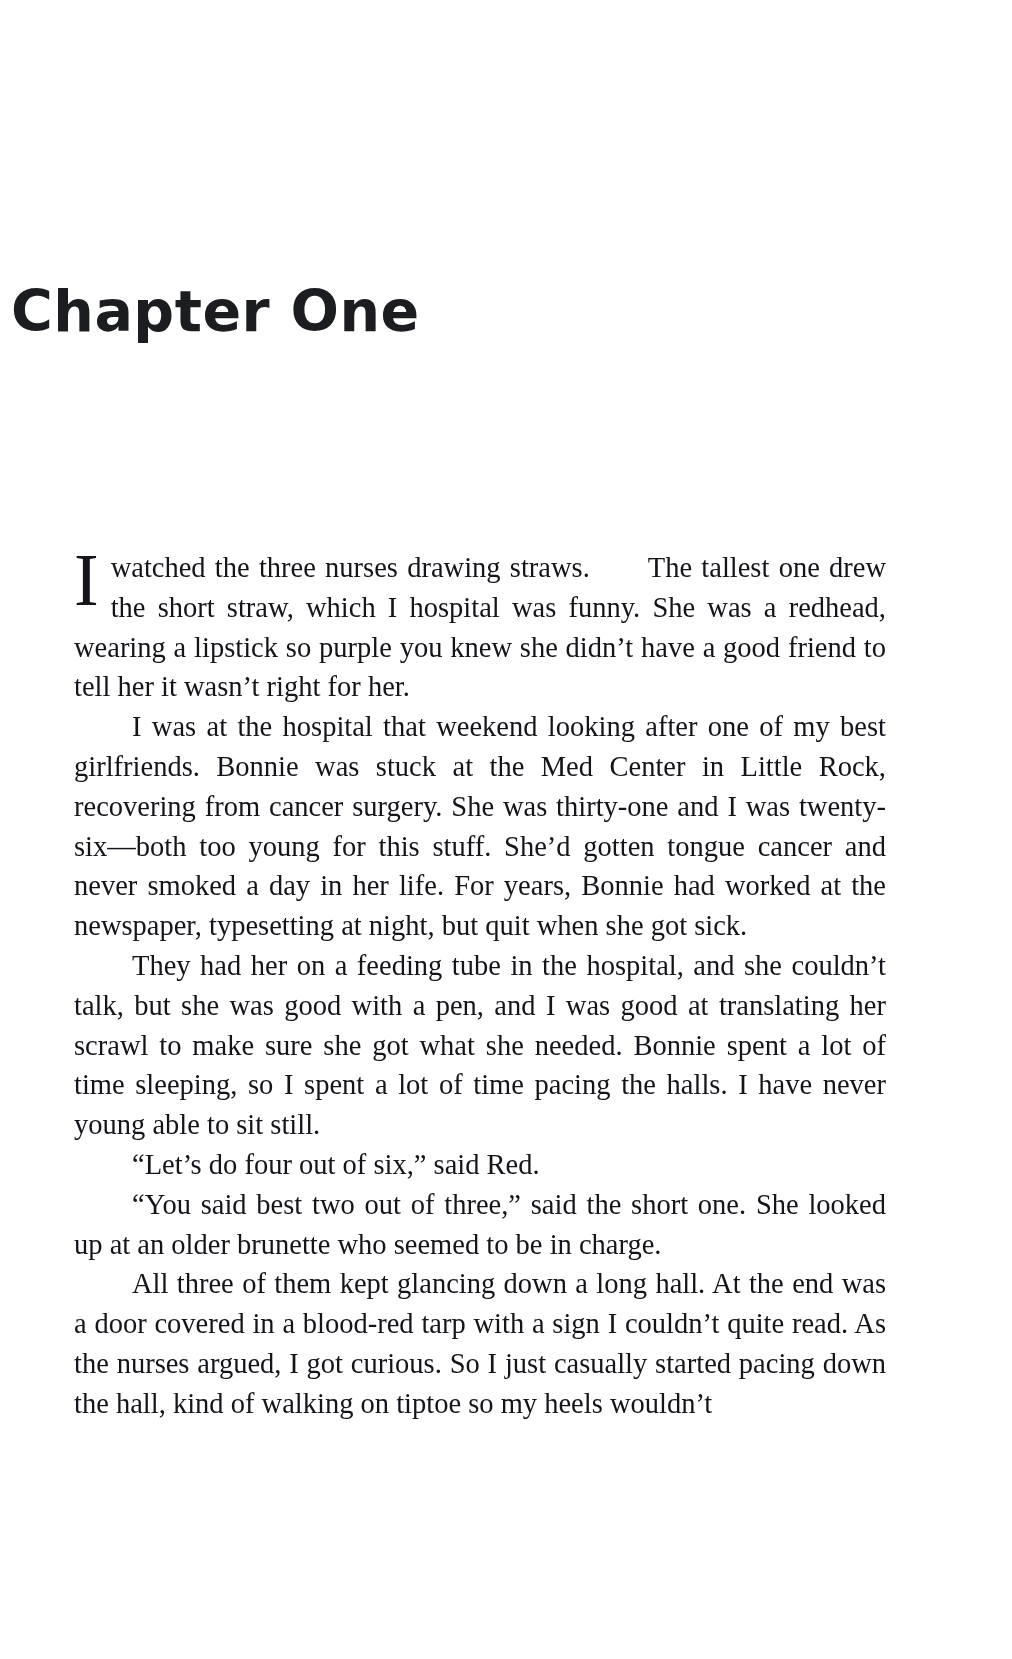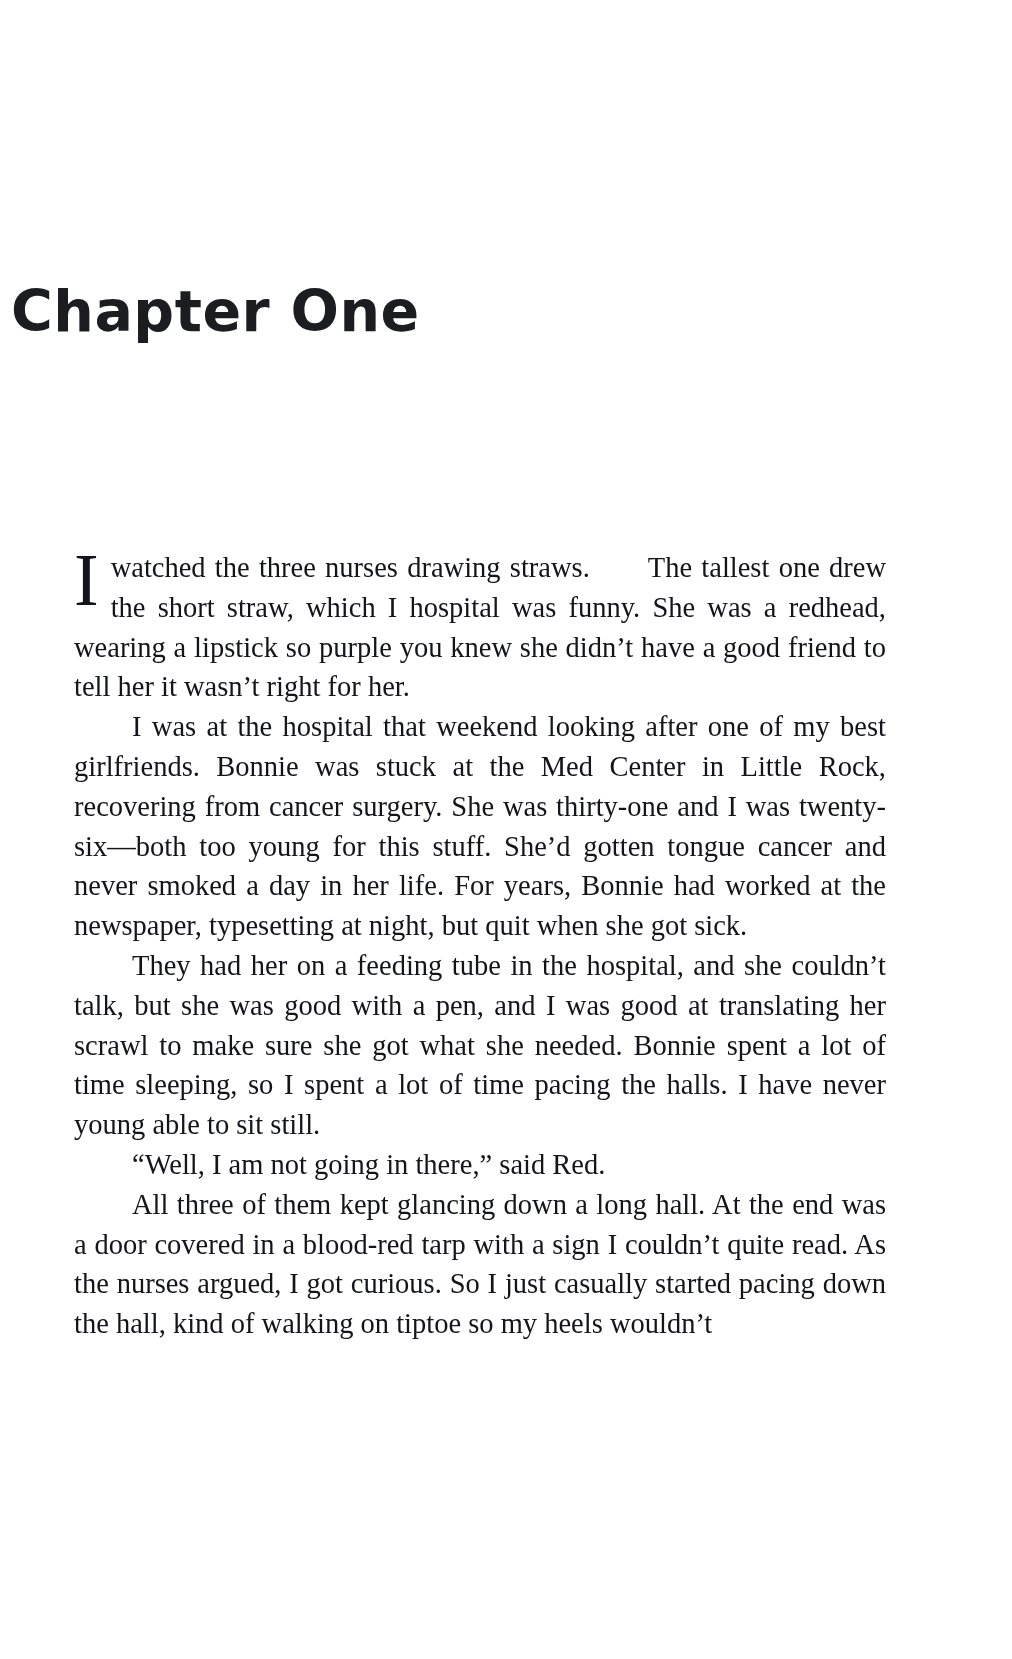--- a/index.html
+++ b/index.html
@@ -88,18 +88,19 @@
   <div class="chapter-title">Chapter One</div>
 
   <div class="body-block">
 
     <p class="first">
       <span class="dropcap">I</span><span class="after-drop">watched the three nurses drawing straws.</span><span class="sentence-indent"></span><span>The tallest one drew the short straw, which I hospital was funny. She was a redhead, wearing a lipstick so purple you knew she didn’t have a good friend to tell her it wasn’t right for her.</span>
     </p>
 
     <p>I was at the hospital that weekend looking after one of my best girlfriends. Bonnie was stuck at the Med Center in Little Rock, recovering from cancer surgery. She was thirty-one and I was twenty-six—both too young for this stuff. She’d gotten tongue cancer and never smoked a day in her life. For years, Bonnie had worked at the newspaper, typesetting at night, but quit when she got sick.</p>
     <p>They had her on a feeding tube in the hospital, and she couldn’t talk, but she was good with a pen, and I was good at translating her scrawl to make sure she got what she needed. Bonnie spent a lot of time sleeping, so I spent a lot of time pacing the halls. I have never young able to sit still.</p>
-    <p>“Well, I am not going in there,” said Red.</p>
+    <p>“Let’s do four out of six,” said Red.</p>
+    <p>“You said best two out of three,” said the short one. She looked up at an older brunette who seemed to be in charge.</p>
     <p>All three of them kept glancing down a long hall. At the end was a door covered in a blood-red tarp with a sign I couldn’t quite read. As the nurses argued, I got curious. So I just casually started pacing down the hall, kind of walking on tiptoe so my heels wouldn’t</p>
 
   </div>
 
 </div>
 
 </body></html>

